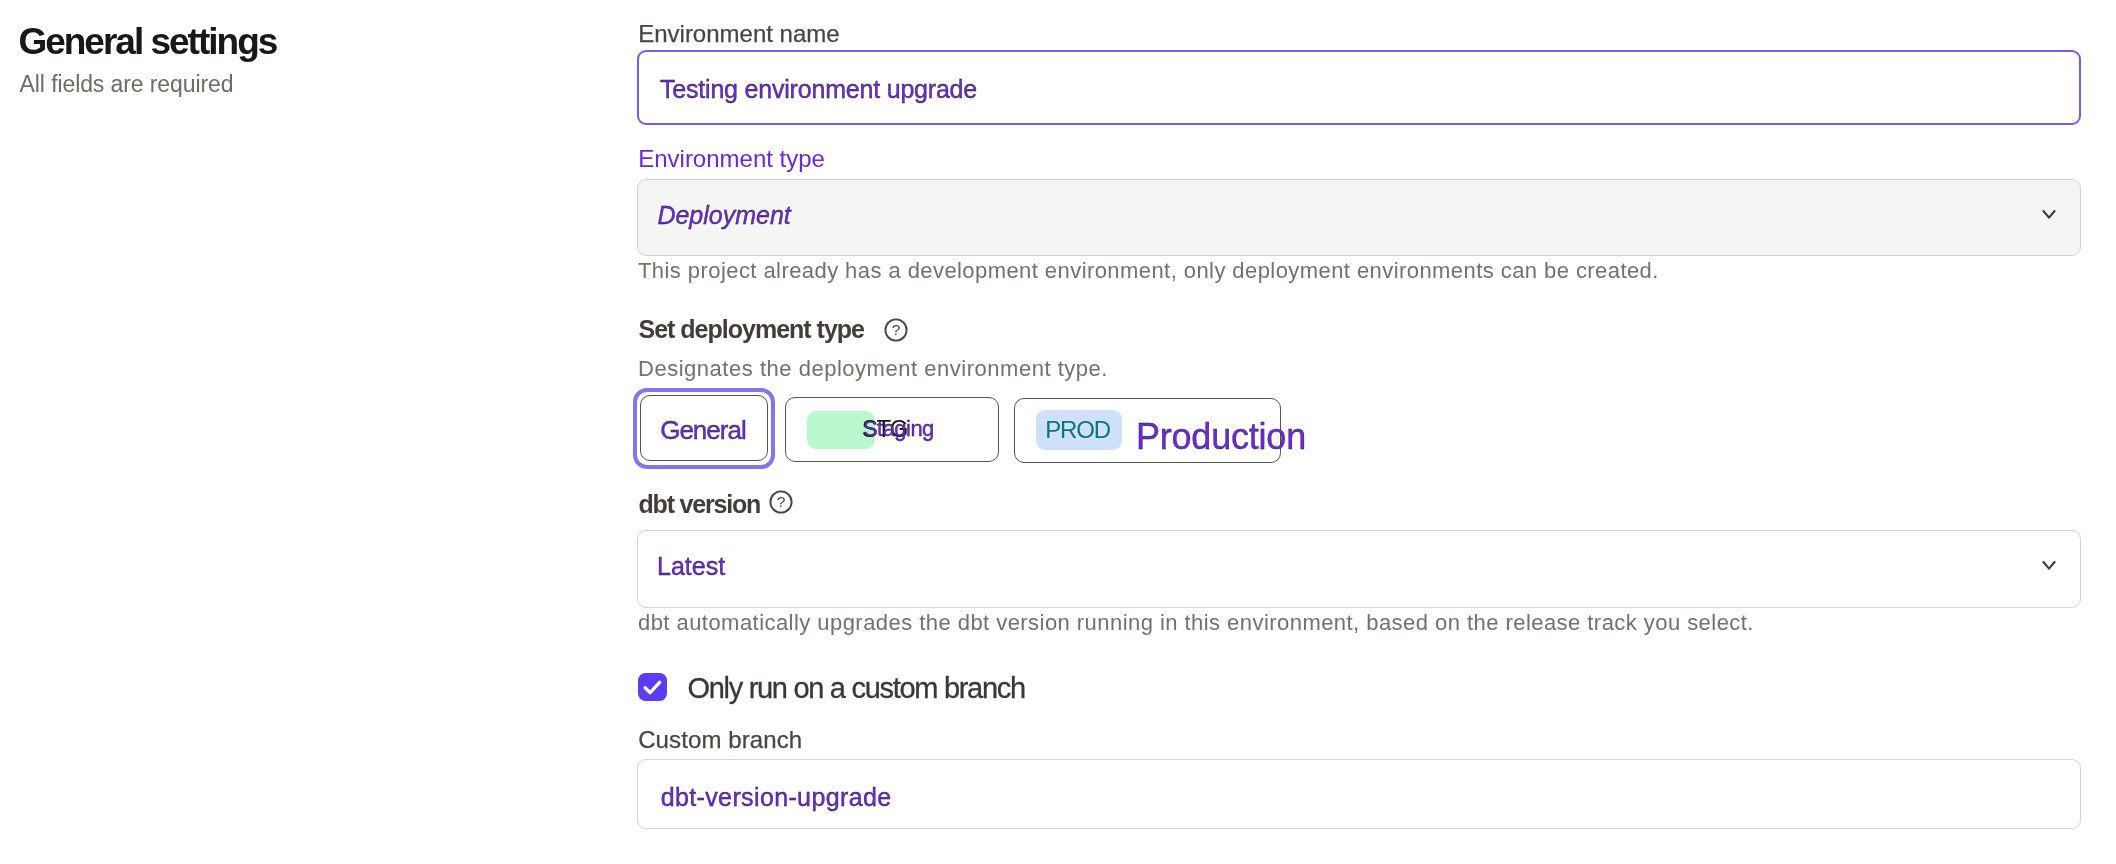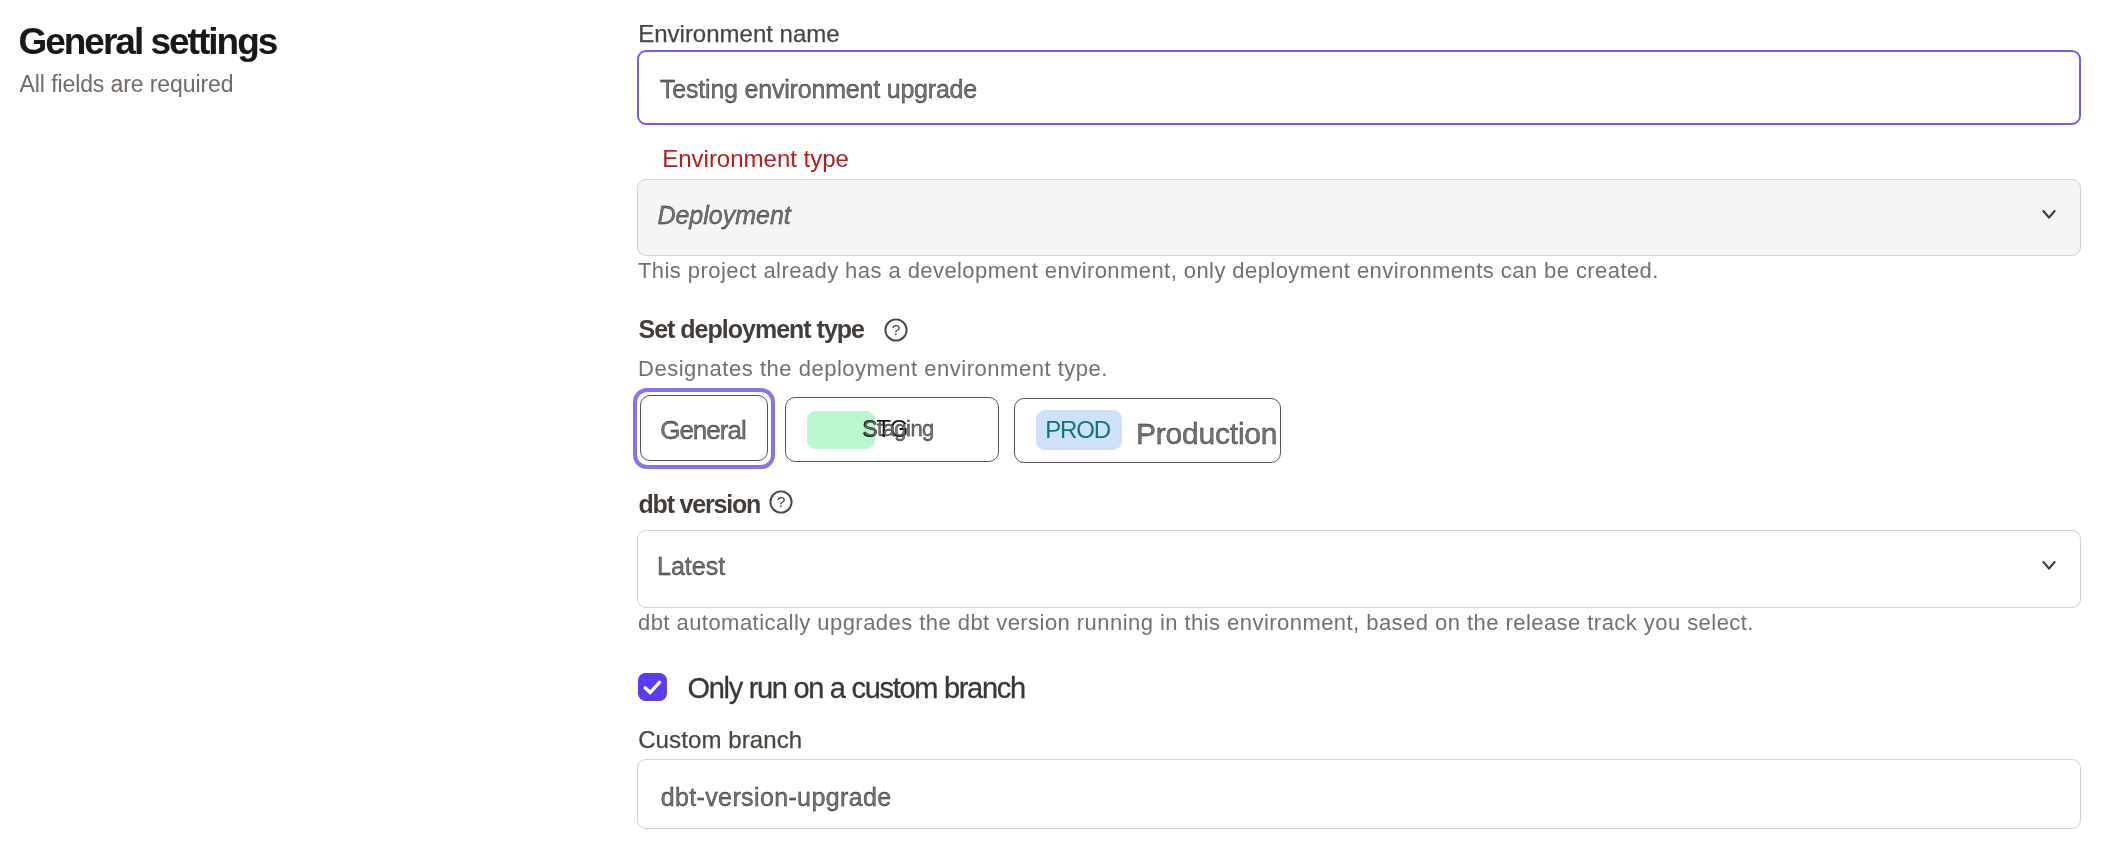--- a/index.html
+++ b/index.html
@@ -1,24 +1,24 @@
 <!DOCTYPE html>
 <html><head>
 <meta charset="utf-8">
 <style>
   * { margin:0; padding:0; box-sizing:border-box; }
   html,body { width:2116px; height:864px; background:#ffffff; font-family:"Liberation Sans", sans-serif; position:relative; overflow:hidden; }
   .abs { position:absolute; line-height:1; white-space:nowrap; }
   .h1 { font-size:37px; font-weight:bold; color:#1a1816; letter-spacing:-2px; }
   .sub { font-size:23px; color:#716b66; letter-spacing:-0.1px; }
   .label { font-size:24px; color:#4a4541; -webkit-text-stroke:0.25px #4a4541; }
-  .labeldis { font-size:24px; color:#b91c1c;margin-left:24px; }
+  .labeldis { font-size:24px; color:#6d28d9; }
   .sect { font-size:25px; font-weight:bold; color:#423d39; }
   .helper { font-size:22px; color:#757069; letter-spacing:0.43px; }
-  .val { font-size:25px; color:#737373; -webkit-text-stroke:0.35px #1c1a18; }
+  .val { font-size:25px; color:#6d28d9; -webkit-text-stroke:0.35px #1c1a18; }
   .box { position:absolute; background:#fff; border:1px solid #d5d2cf; border-radius:9px; }
 </style>
 </head>
 <body>
 
   <div class="abs h1" style="left:18.4px; top:23.4px;">General settings</div>
   <div class="abs sub" style="left:19.6px; top:72.8px;">All fields are required</div>
 
   <div class="abs label" style="left:638.2px; top:21.5px;">Environment name</div>
   <div class="box" style="left:637px; top:50px; width:1444px; height:74.5px; border:2px solid #7a5af5;"></div>
@@ -44,21 +44,21 @@
   <div class="abs val" style="left:660.2px; top:416.5px; font-size:26px; letter-spacing:-1px;">General</div>
 
   <div class="abs" style="left:785px; top:397px; width:213.5px; height:65px; border:1px solid #57534e; border-radius:10px; background:#fff;"></div>
   <div class="abs" style="left:807.3px; top:410.5px; width:68px; height:38.5px; background:#baf7cc; border-radius:9px;"></div>
   <div class="abs" style="left:817.7px; top:417px; font-size:24px; color:#16140f; letter-spacing:-1.3px;margin-left:44px;">STG</div>
   <div class="abs val" style="left:863px; top:418.3px; font-size:22px; letter-spacing:-0.55px;">Staging</div>
 
   <div class="abs" style="left:1014px; top:398px; width:266.5px; height:64.8px; border:1px solid #57534e; border-radius:10px; background:#fff;"></div>
   <div class="abs" style="left:1035.8px; top:410px; width:86px; height:39.5px; background:#cfe1fa; border-radius:9px;"></div>
   <div class="abs" style="left:1045.3px; top:417.5px; font-size:24px; color:#0f766e; letter-spacing:-1.2px;">PROD</div>
-  <div class="abs val" style="left:1135.9px; top:419.2px; font-size:30px; letter-spacing:-0.2px;">Production</div>
+  <div class="abs val" style="left:1135.9px; top:419.2px; font-size:36px; letter-spacing:-0.2px;">Production</div>
 
   <div class="abs sect" style="left:638.5px; top:492px; letter-spacing:-1.2px;">dbt version</div>
   <svg class="abs" style="left:768.7px; top:490.4px;" width="24" height="24" viewBox="0 0 24 24">
     <circle cx="12" cy="12" r="10.6" fill="none" stroke="#4a4541" stroke-width="1.9"></circle>
     <text x="12" y="17.3" font-family="Liberation Sans" font-size="15.5" fill="#4a4541" text-anchor="middle">?</text>
   </svg>
   <div class="box" style="left:637px; top:529.6px; width:1444px; height:78px;"></div>
   <div class="abs val" style="left:657px; top:553.8px;">Latest</div>
   <svg class="abs" style="left:2041.8px; top:560px;" width="14" height="11" viewBox="0 0 14 11">
     <path d="M1.4 2 L7 8.6 L12.6 2" fill="none" stroke="#3f3a38" stroke-width="2.1" stroke-linecap="round" stroke-linejoin="round"></path>

